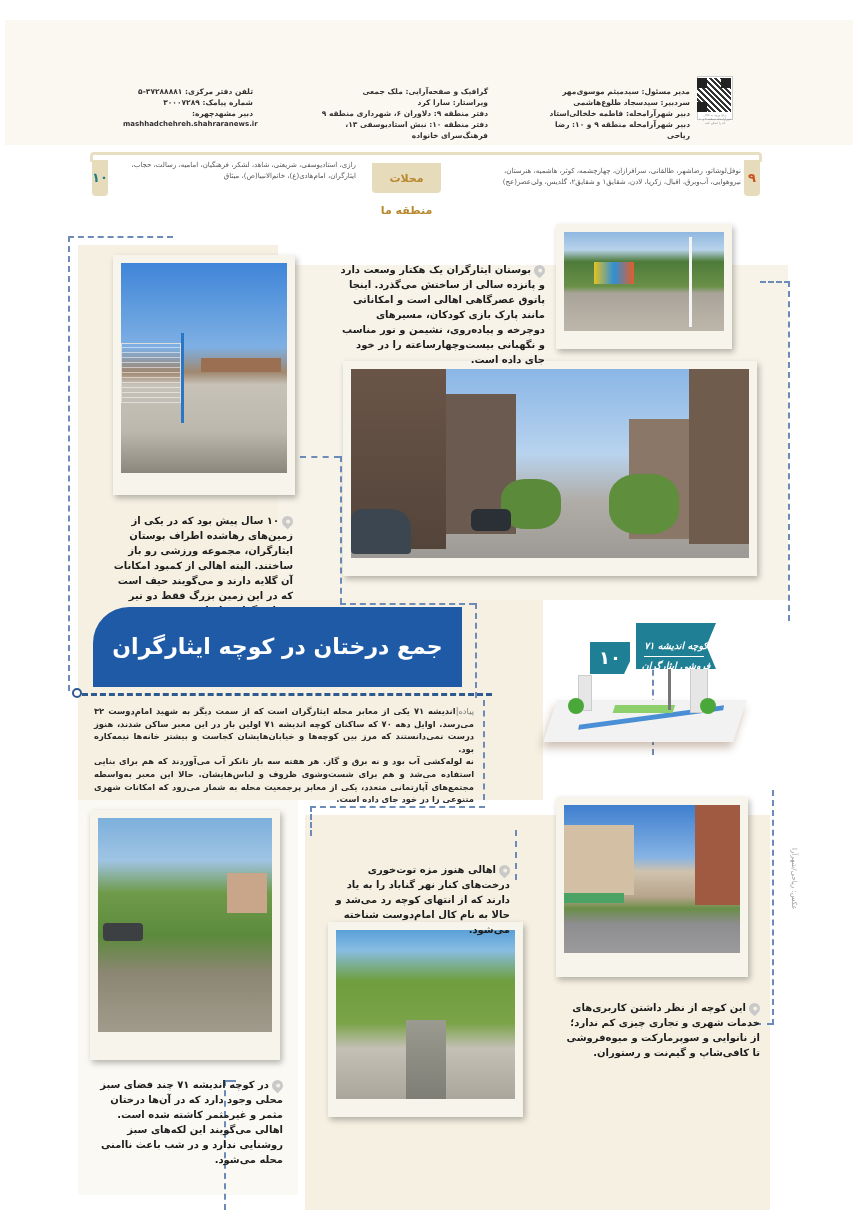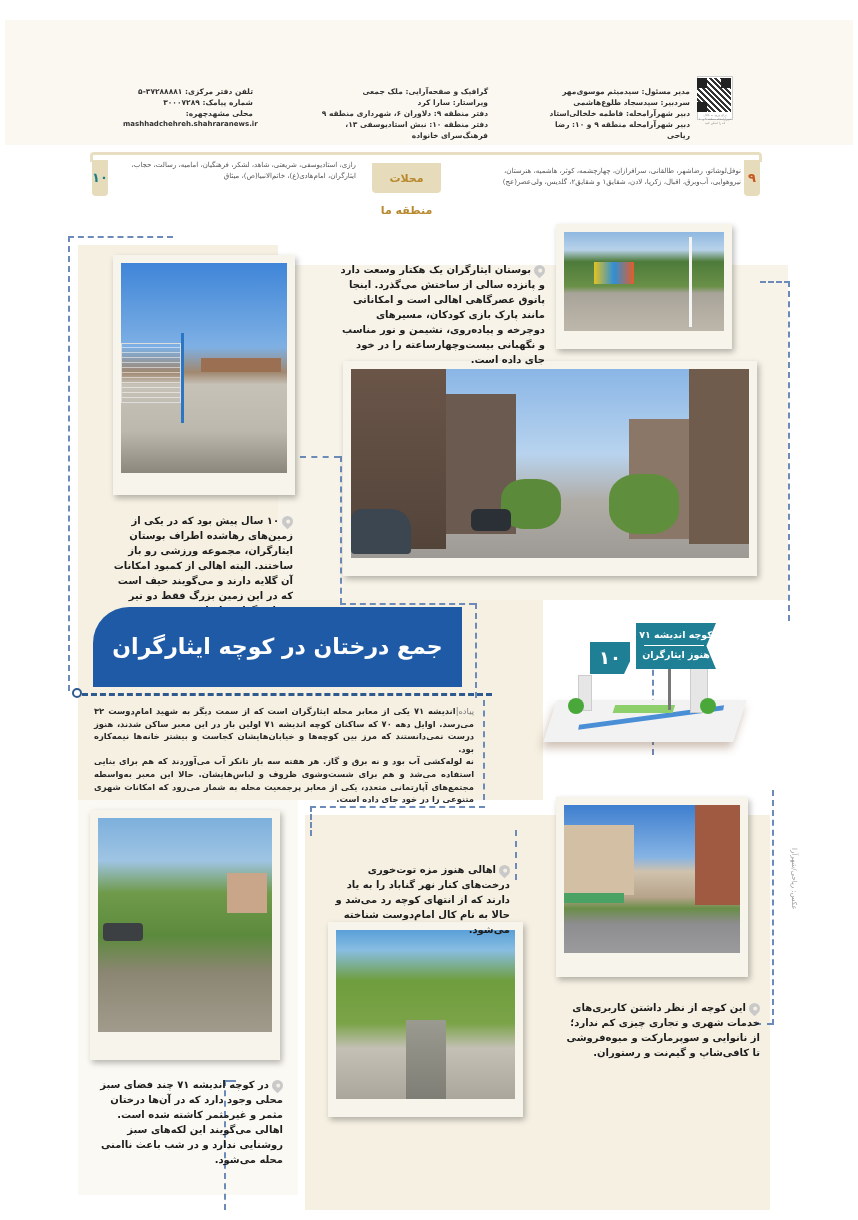--- a/index.html
+++ b/index.html
@@ -68,21 +68,21 @@
 <div class="abs credits" style="right:370px; top:86px; width:180px;">
   <div>گرافیک و صفحه‌آرایی: ملک جمعی</div>
   <div>ویراستار: سارا کرد</div>
   <div>دفتر منطقه ۹: دلاوران ۶، شهرداری منطقه ۹</div>
   <div>دفتر منطقه ۱۰: نبش استادیوسفی ۱۳، فرهنگ‌سرای خانواده</div>
 </div>
 
 <div class="abs credits" style="right:605px; top:86px; width:130px;">
   <div>تلفن دفتر مرکزی: ۳۷۲۸۸۸۸۱-۵</div>
   <div>شماره پیامک: ۳۰۰۰۷۲۸۹</div>
-  <div>محلی مشهدچهره:</div>
+  <div>دبیر مشهدچهره:</div>
   <div style="direction:ltr; text-align:center; font-size:7px;">mashhadchehreh.shahraranews.ir</div>
 </div>
 
 <div class="abs banner-line"></div>
 
 <div class="abs tab-num" style="left:744px; top:160px;">۹</div>
 <div class="abs nbh-text" style="left:486px; top:166px; width:255px;">نوفل‌لوشاتو، رضاشهر، طالقانی، سرافرازان، چهارچشمه، کوثر، هاشمیه، هنرستان، نیروهوایی، آب‌وبرق، اقبال، زکریا، لادن، شقایق۱ و شقایق۲، گلدیس، ولی‌عصر(عج)</div>
 
 <div class="abs section-label">محلات منطقه ما</div>
 
@@ -190,24 +190,24 @@
   <div style="position:absolute; left:10px; top:20px; width:190px; height:42px; background:#f2f2f2; transform:skewX(-18deg); box-shadow:0 6px 8px rgba(120,80,50,0.35);">
     <div style="position:absolute; left:30px; top:15px; width:140px; height:5px; background:#4a8fd6; transform:rotate(-8deg);"></div>
     <div style="position:absolute; left:60px; top:5px; width:60px; height:8px; background:#8dcf6a;"></div>
   </div>
   <div style="position:absolute; left:38px; top:-5px; width:14px; height:36px; background:#e6e6e6; border:1px solid #ccc;"></div>
   <div style="position:absolute; left:150px; top:-12px; width:18px; height:45px; background:#e6e6e6; border:1px solid #ccc;"></div>
   <div style="position:absolute; left:28px; top:18px; width:16px; height:16px; background:#4aa83a; border-radius:50%;"></div>
   <div style="position:absolute; left:160px; top:18px; width:16px; height:16px; background:#4aa83a; border-radius:50%;"></div>
 </div>
 <div class="abs" style="left:668px; top:665px; width:3px; height:45px; background:#777;"></div>
-<div class="abs map-sign" style="left:636px; top:623px; width:80px; height:46px; font-size:9.5px; line-height:14px; padding-top:5px; clip-path:polygon(0 0,100% 0,88% 50%,100% 100%,0 100%);">
+<div class="abs map-sign" style="left:636px; top:623px; width:80px; height:46px; font-size:9.5px; line-height:14px; padding-top:16px; clip-path:polygon(0 0,100% 0,88% 50%,100% 100%,0 100%);font-style:italic;">
   <div>کوچه اندیشه ۷۱</div>
   <div style="border-top:1px solid #fff; margin:3px 12px 2px 8px;"></div>
-  <div>هنوز ایثارگران</div>
+  <div>فروشی ایثارگران</div>
 </div>
 <div class="abs map-sign" style="left:590px; top:642px; width:40px; height:32px; font-size:18px; line-height:32px; clip-path:polygon(0 0,100% 0,100% 60%,85% 100%,0 100%);">۱۰</div>
 
 <div class="abs body-text" style="left:94px; top:705px; width:380px;">
   <p><span class="byline">پیاده|</span><span>اندیشه ۷۱ یکی از معابر محله ایثارگران است که از سمت دیگر به شهید امام‌دوست ۳۲ می‌رسد. اوایل دهه ۷۰ که ساکنان کوچه اندیشه ۷۱ اولین بار در این معبر ساکن شدند، هنوز درست نمی‌دانستند که مرز بین کوچه‌ها و خیابان‌هایشان کجاست و بیشتر خانه‌ها نیمه‌کاره بود.</span></p>
   <p>نه لوله‌کشی آب بود و نه برق و گاز. هر هفته سه بار تانکر آب می‌آوردند که هم برای بنایی استفاده می‌شد و هم برای شست‌وشوی ظروف و لباس‌هایشان. حالا این معبر به‌واسطه مجتمع‌های آپارتمانی متعدد، یکی از معابر پرجمعیت محله به شمار می‌رود که امکانات شهری متنوعی را در خود جای داده است.</p>
 </div>
 
 <div class="abs credit-vert" style="left:790px; top:800px; height:110px;">عکس: ریاحی/شهرآرا</div>
 

